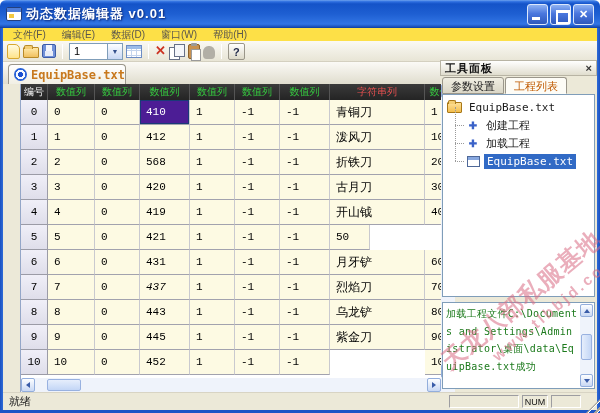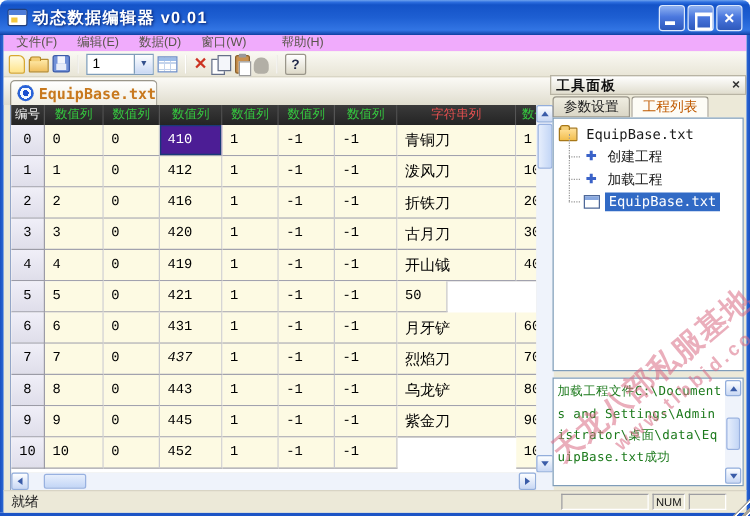--- a/index.html
+++ b/index.html
@@ -20,21 +20,21 @@
     background:linear-gradient(180deg,#8FB2F2 0%,#4A77DE 45%,#2E59BC 100%);
     position:relative;display:flex;align-items:center;justify-content:center;color:#fff;font-size:11px;font-weight:bold}
   .wbtn.min::after{content:"";position:absolute;left:4px;bottom:4px;width:8px;height:3px;background:#fff}
   .wbtn.max::after{content:"";position:absolute;left:5px;top:5px;width:10px;height:9px;border:2px solid #fff;border-top-width:3px}
   .border-l{left:0;top:28px;width:3px;height:382px;background:linear-gradient(90deg,#1A50C0,#2E6BD8)}
   .border-r{left:597px;top:28px;width:3px;height:382px;background:linear-gradient(90deg,#2E6BD8,#1A50C0)}
   .border-b{left:0;top:410px;width:600px;height:3px;background:#1C54C6}
   .content{left:3px;top:28px;width:594px;height:382px;background:#ECE9D8}
 
   
-  .menubar{left:3px;top:28px;width:594px;height:13px;background:#f0abfc;display:flex;align-items:flex-end;padding-left:2px}
+  .menubar{left:3px;top:28px;width:594px;height:13px;background:#fde047;display:flex;align-items:flex-end;padding-left:2px}
   .menu-item{font-size:10px;color:#5A564C;padding:0 8px;line-height:13px}
   .toolbar{left:3px;top:41px;width:594px;height:21px;background:linear-gradient(#FAF9F4,#E8E5D6);
     border-bottom:1px solid #D4D0C0;display:flex;align-items:center;padding-left:4px;gap:3px}
   .tsep{width:1px;height:15px;background:#C4C0B0;border-right:1px solid #fff;margin:0 3px}
   .ic{position:relative;display:inline-block}
   .ic-new{width:13px;height:15px;background:linear-gradient(#FFFBE2,#FFE48A);border:1px solid #D8A830;border-radius:2px 5px 2px 2px}
   .ic-open{width:16px;height:11px;background:linear-gradient(#FFE9A8,#F0C060);border:1px solid #B88A28;border-radius:1px;margin-top:3px}
   .ic-open::before{content:"";position:absolute;left:0;top:-3px;width:7px;height:3px;background:#F4CE74;border:1px solid #B88A28;border-bottom:none;border-radius:2px 2px 0 0}
   .ic-save{width:14px;height:14px;background:#7291D8;border:1px solid #3D5CA8;border-radius:2px}
   .ic-save::before{content:"";position:absolute;left:3px;top:0;width:6px;height:6px;background:#F4F6FC}
@@ -60,21 +60,21 @@
 
   
   .tabstrip{left:3px;top:62px;width:437px;height:22px;background:linear-gradient(#FBFAF6,#E0DDCE)}
   .doctab{position:absolute;left:5px;top:2px;width:118px;height:20px;background:linear-gradient(#FFFFFF,#F1EFE4);
     border:1px solid #9A968A;border-bottom:none;border-radius:4px 4px 0 0;display:flex;align-items:center;padding:0 5px;gap:4px}
   .doctab-icon{width:13px;height:13px;border-radius:50%;flex:0 0 auto;
     background:radial-gradient(circle at 50% 50%,#1A4FD0 0 2.5px,#F4F8FF 2.5px 4.5px,#2A63D8 4.5px 6.5px,#123A88 6.5px)}
   .doctab-label{font:bold 12px "DejaVu Sans Mono","Liberation Sans",sans-serif;color:#C8791E;white-space:nowrap}
 
   
-  .tablewrap{left:8px;top:84px;width:434px;height:308px;background:#ECE9D8;border-left:1px solid #94A6C8}
+  .tablewrap{left:20px;top:84px;width:434px;height:308px;background:#ECE9D8;border-left:1px solid #94A6C8}
   .grid{position:absolute;left:0;top:0;width:420px;height:294px;background:#fff;overflow:hidden}
   .grid-header{display:flex;height:16px;background:#2B2B2B}
   .hcell{height:16px;line-height:16px;text-align:center;font-size:10px;border-right:1px solid #555;
     background:linear-gradient(#3A3A3A,#242424);overflow:hidden;flex:0 0 auto;white-space:nowrap}
   .hcell.corner{color:#F2F2F2}
   .hcell.green{color:#35C93F}
   .hcell.red{color:#E85050}
   .grow{display:flex;height:25px}
   .rhead{background:linear-gradient(#F0EFF8,#DFDEEA);border-right:1px solid #9B9BA6;border-bottom:1px solid #9B9BA6;
     text-align:center;font:11px "Liberation Mono",monospace;line-height:24px;flex:0 0 auto}
@@ -166,21 +166,21 @@
   <div class="abs border-l"></div>
   <div class="abs border-r"></div>
   <div class="abs border-b"></div>
   <div class="abs content"></div>
 
   <div class="abs menubar">
       <div class="menu-item" style="display: inline-block;">文件(F)</div>
       <div class="menu-item" style="display: inline-block;">编辑(E)</div>
       <div class="menu-item" style="display: inline-block;">数据(D)</div>
       <div class="menu-item" style="display: inline-block;">窗口(W)</div>
-      <div class="menu-item" style="display: inline-block; margin-left: 12px;">帮助(H)</div>
+      <div class="menu-item" style="display: inline-block;">帮助(H)</div>
     </div>
 
   <div class="abs toolbar">
     <span class="ic ic-new"></span>
     <span class="ic ic-open"></span>
     <span class="ic ic-save"></span>
     <span class="tsep"></span>
     <span class="combo">
       <span class="combo-val">1</span>
       <span class="combo-btn">
@@ -237,21 +237,21 @@
             <div class="gcell" style="width: 45px;">1</div>
             <div class="gcell" style="width: 45px;">-1</div>
             <div class="gcell" style="width: 50px;">-1</div>
             <div class="gcell name" style="width: 95px;">泼风刀</div>
             <div class="gcell" style="width: 40px;">10</div>
           </div>
           <div class="grow">
             <div class="rhead" style="width: 27px;">2</div>
             <div class="gcell" style="width: 47px;">2</div>
             <div class="gcell" style="width: 45px;">0</div>
-            <div class="gcell" style="width: 50px;">416</div>
+            <div class="gcell" style="width: 50px;">568</div>
             <div class="gcell" style="width: 45px;">1</div>
             <div class="gcell" style="width: 45px;">-1</div>
             <div class="gcell" style="width: 50px;">-1</div>
             <div class="gcell name" style="width: 95px;">折铁刀</div>
             <div class="gcell" style="width: 40px;">20</div>
           </div>
           <div class="grow">
             <div class="rhead" style="width: 27px;">3</div>
             <div class="gcell" style="width: 47px;">3</div>
             <div class="gcell" style="width: 45px;">0</div>

